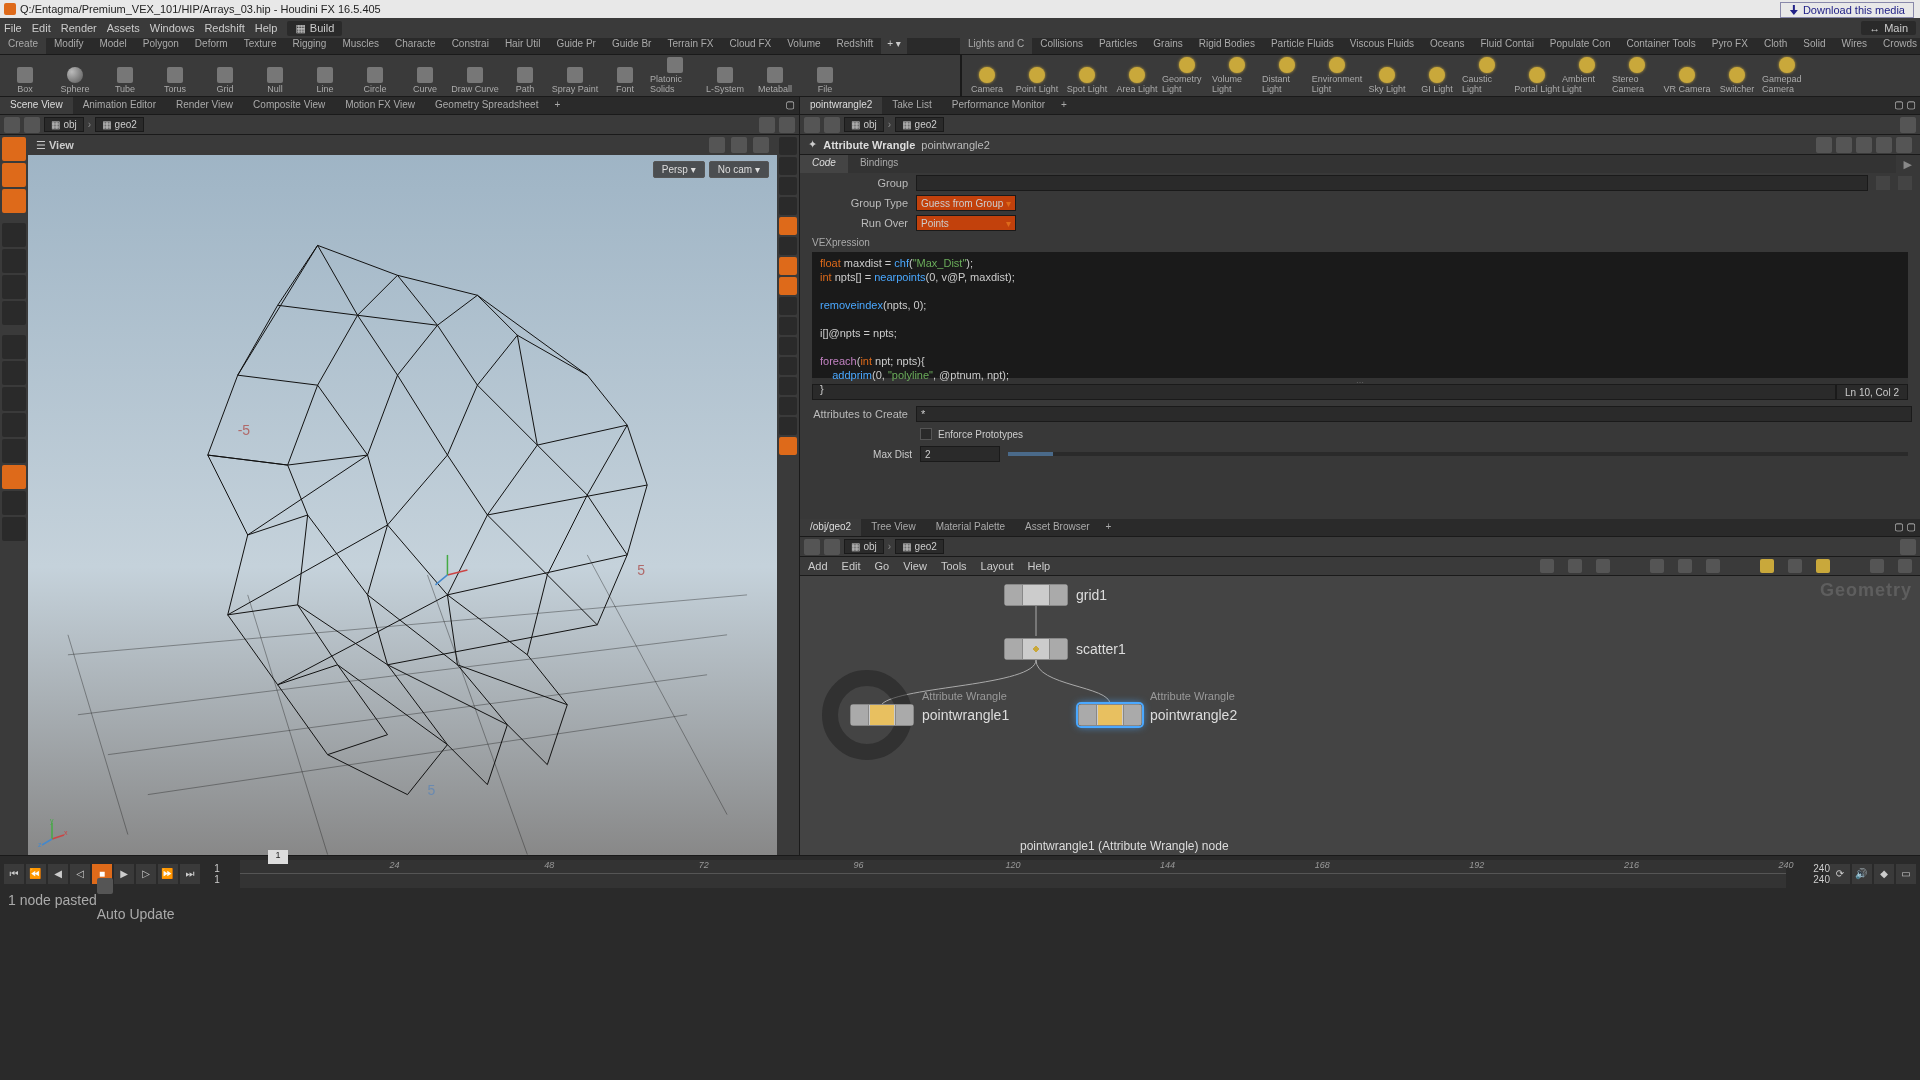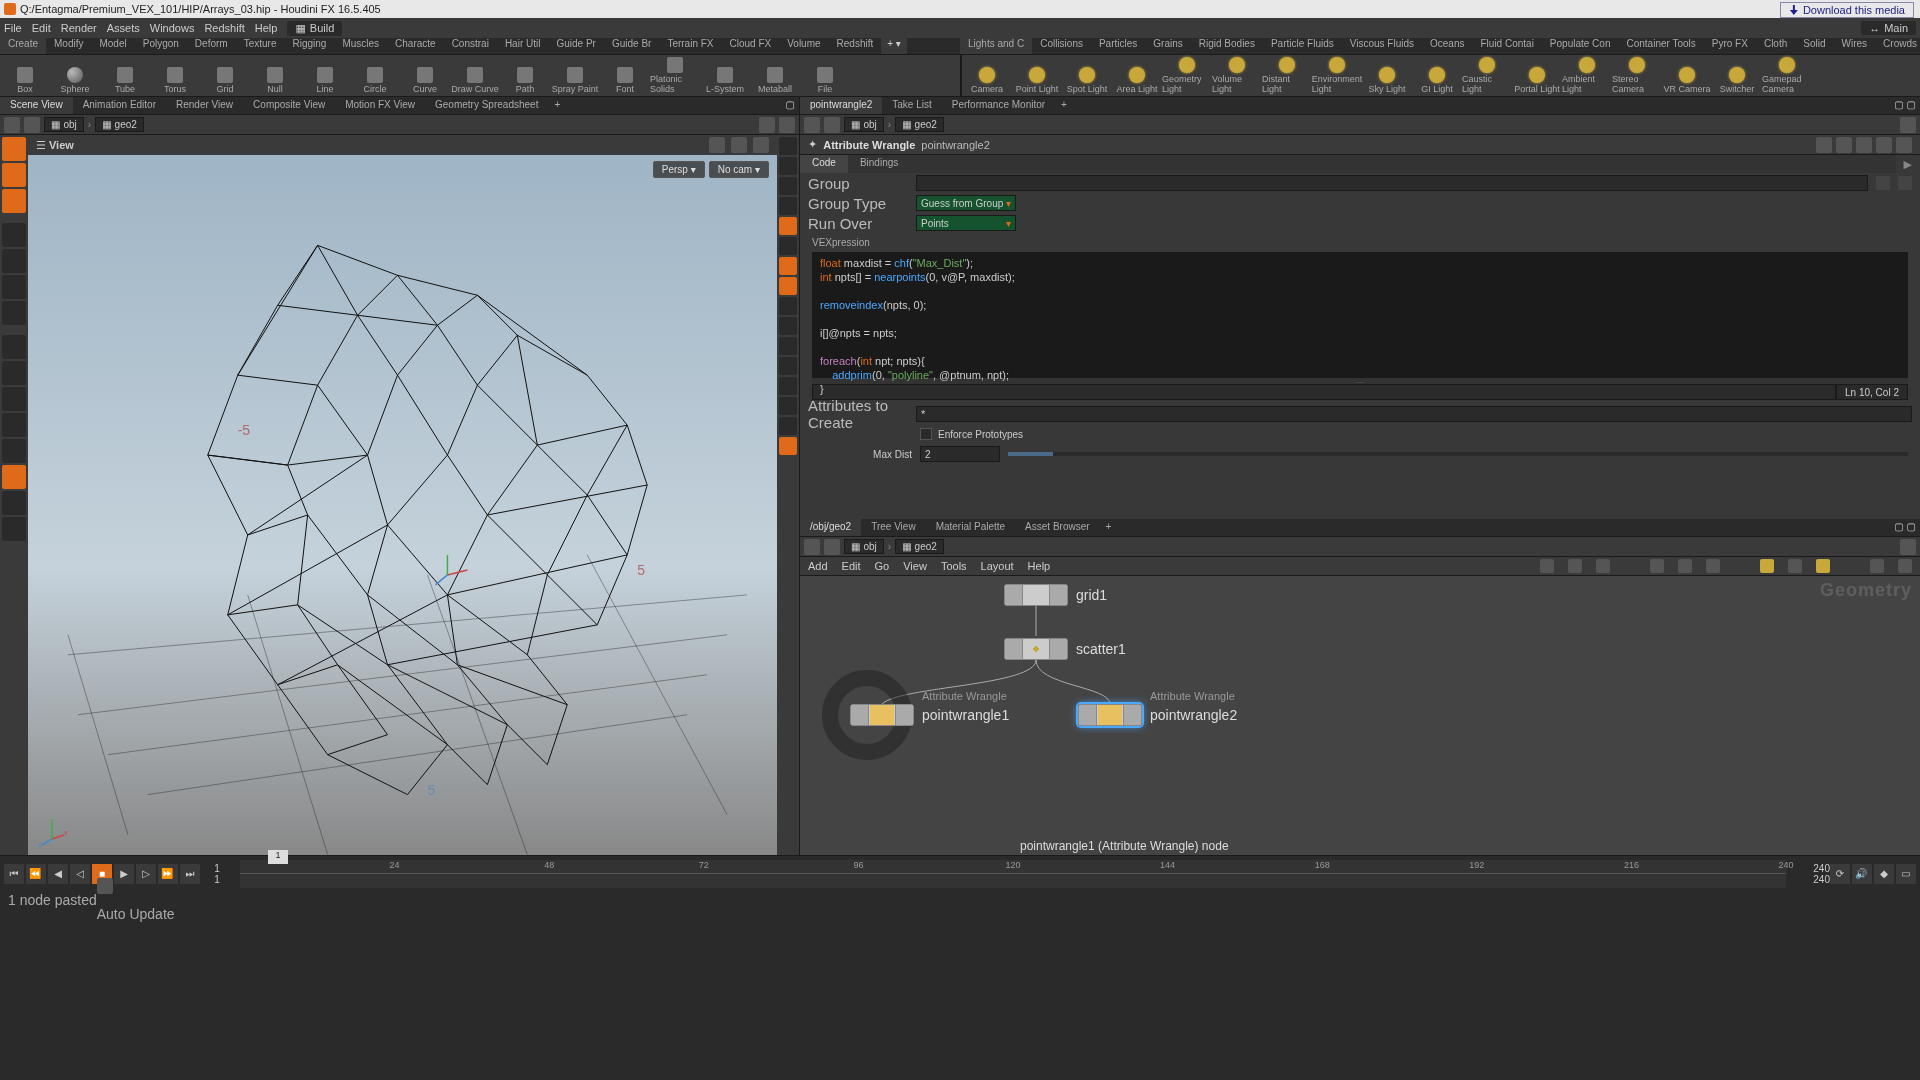--- a/index.html
+++ b/index.html
@@ -45,25 +45,25 @@
 .vtools-right .vt{width:18px;height:18px;background:#2a2a2a;border-radius:2px;}
 .vtools-right .vt.orange{background:#de6a1a;}
 .gizmo{position:absolute;left:8px;bottom:8px;width:32px;height:32px;}
 .parm-panel { flex:1; display:flex; flex-direction:column; background:#383838; min-height:0;}
 .parm-title { height:20px; background:#3a3a3a; display:flex; align-items:center; padding:0 8px; gap:6px; border-bottom:1px solid #1a1a1a;}
 .parm-title .ntype{font-weight:bold; color:#ddd;}
 .parm-title .nname{color:#bbb;}
 .parm-title .icons{margin-left:auto; display:flex; gap:4px;}
 .parm-tabs { height:18px; background:#333; display:flex; font-size:10px;}
 .parm-tabs .tab{padding:2px 12px; color:#aaa;}
-.parm-tabs .tab.active{background:#444; color:#ddd;}
+.parm-tabs .tab.active{background:#444; color:#ddd;font-style:italic;}
 .parm-row { display:flex; align-items:center; height:20px; padding:0 8px; gap:8px;}
-.parm-row .lbl{width:100px; color:#bbb; font-size:15px;}
+.parm-row .lbl{width:100px; text-align:right; color:#bbb; font-size:11px;}
 .parm-row .fld{flex:1; height:16px; background:#2a2a2a; border:1px solid #1a1a1a;}
-.parm-row .sel{width:100px; height:16px; background:#14532d; border:1px solid #1a1a1a; font-size:10px; padding:0 4px; display:flex; align-items:center; position:relative;}
+.parm-row .sel{width:100px; height:16px; background:#c2410c; border:1px solid #1a1a1a; font-size:10px; padding:0 4px; display:flex; align-items:center; position:relative;}
 .parm-row .sel::after{content:"▾"; position:absolute; right:4px; color:#de6a1a;}
 .parm-row .ibtn{width:14px;height:14px;background:#444;}
 .vex-label{padding:4px 12px; font-size:10px; color:#aaa;}
 .code-area { height:126px; background:#1a1a1a; margin:0 12px; padding:4px 8px; font-family:Consolas,monospace; font-size:11px; line-height:14px; position:relative;}
 .code-area .kw-type{color:#de6a1a;}
 .code-area .kw-func{color:#4aa8ff;}
 .code-area .str{color:#6aac5a;}
 .code-area .kw-ctl{color:#c080c0;}
 .code-splitter{height:6px; background:#333; margin:0 12px; display:flex; justify-content:center; color:#666; font-size:8px;}
 .code-status{display:flex; margin:0 12px;}
@@ -97,21 +97,21 @@
 .timeline .btn.orange{background:#de6a1a;color:#fff;}
 .timeline .track{flex:1;height:28px;background:#333;position:relative;margin:0 6px;}
 .timeline .track .ruler{position:absolute;top:0;left:0;right:0;height:14px;border-bottom:1px solid #555;}
 .timeline .track .cursor{position:absolute;top:-10px;left:28px;width:20px;height:14px;background:#ddd;color:#222;font-size:9px;text-align:center;}
 .timeline .readout{width:40px;text-align:right;font-size:10px;padding-right:4px;}
 .statusbar{height:18px;background:#2a2a2a;display:flex;align-items:center;padding:0 8px;font-size:14px;color:#aaa;}
 .statusbar .right{margin-left:auto;display:flex;gap:12px;}
 .download-btn{position:absolute;top:2px;right:6px;background:#e8e8e8;color:#228;border:1px solid #88a;padding:1px 8px;font-size:11px;display:flex;align-items:center;gap:4px;}
 .download-btn .dl-ico{width:10px;height:10px;background:#228;clip-path:polygon(40% 0,60% 0,60% 50%,90% 50%,50% 100%,10% 50%,40% 50%);}
 svg.geom{position:absolute;top:20px;left:0;width:100%;height:calc(100% - 20px);}
-.tick{position:absolute;top:0;font-size:9px;color:#999;transform:translateX(-50%);}
+.tick{position:absolute;top:0;font-size:9px;color:#999;transform:translateX(-50%);font-style:italic;}
 </style>
 </head>
 <body>
 
 <div class="titlebar">
   <span class="titlebar-icon"></span>
   <span>Q:/Entagma/Premium_VEX_101/HIP/Arrays_03.hip - Houdini FX 16.5.405</span>
 </div>
 <div class="download-btn">
   <span class="dl-ico"></span>

